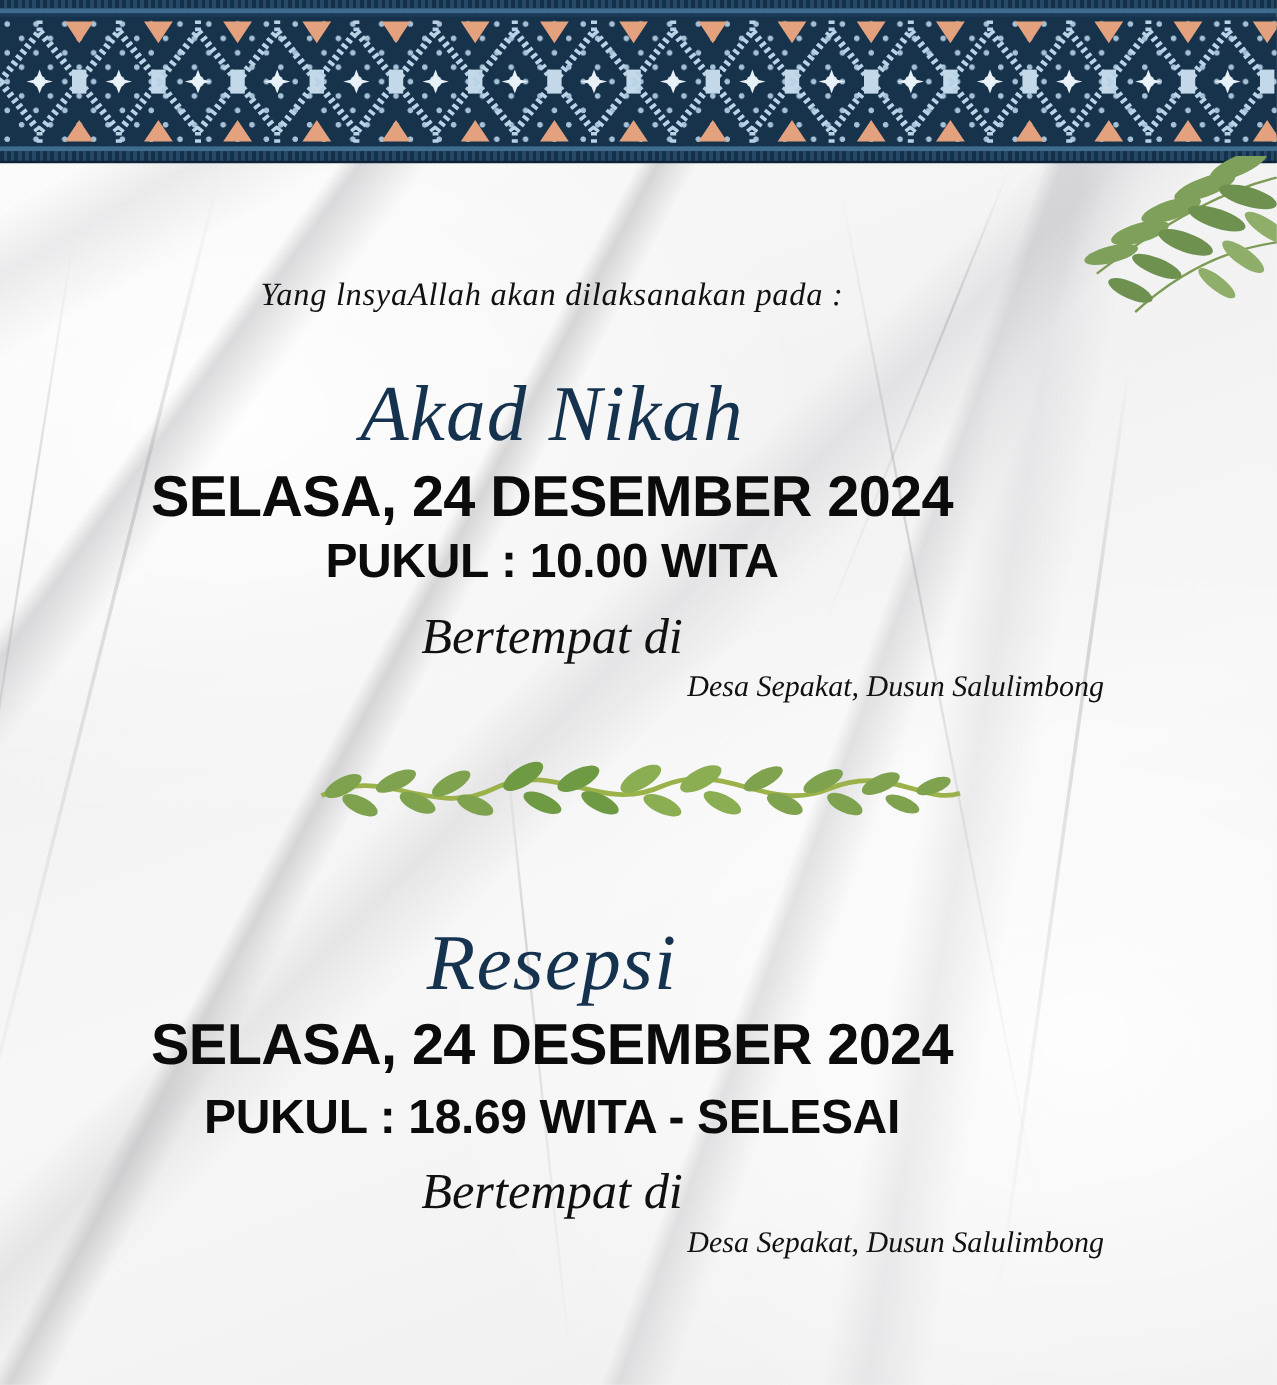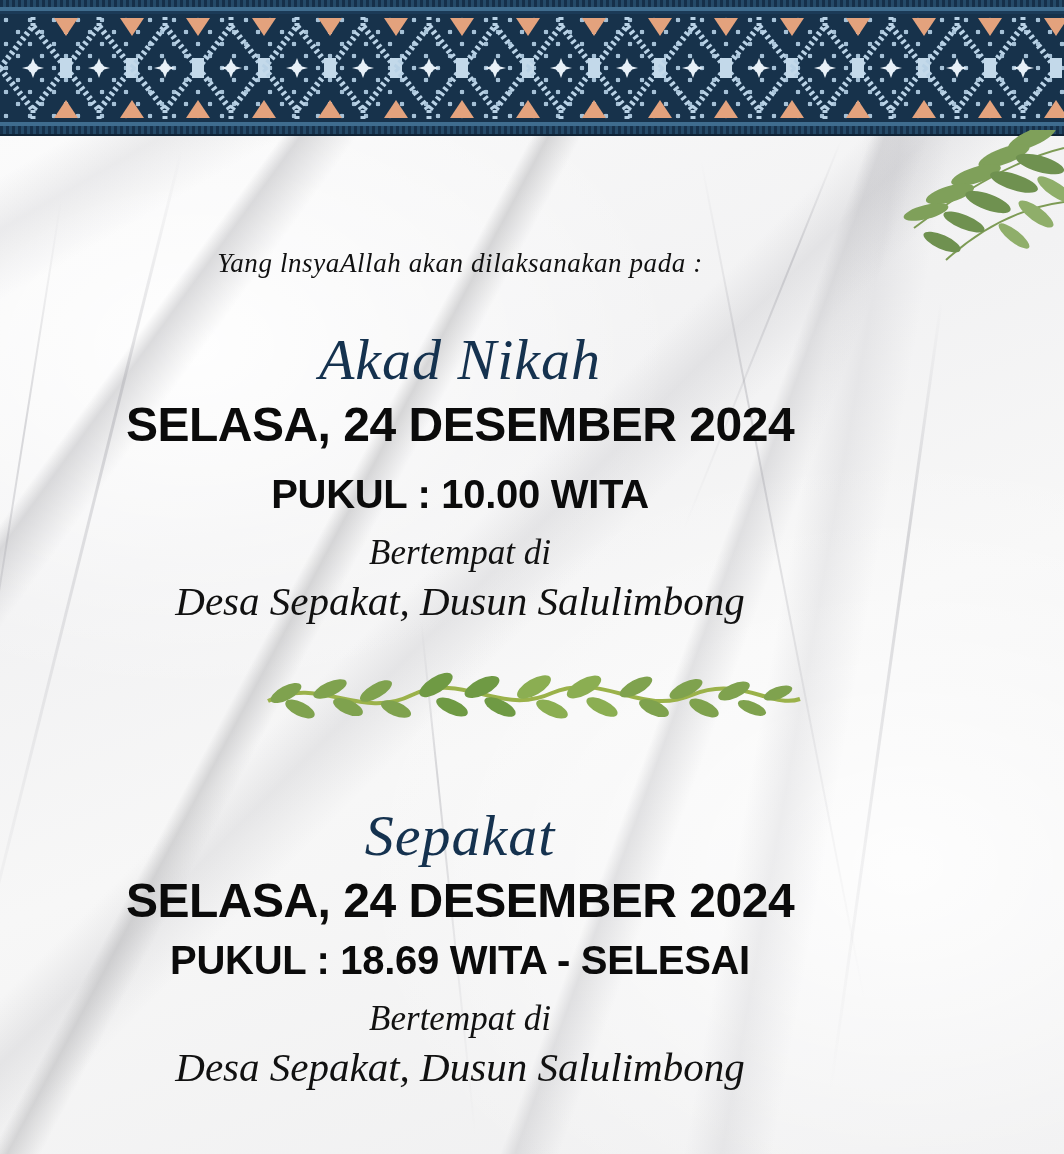--- a/index.html
+++ b/index.html
@@ -77,69 +77,70 @@
     top: 130px;
     right: 0;
     width: 300px;
     height: 160px;
     pointer-events: none;
   }
 
   
   .content {
     position: absolute;
-    top: 154px; left: 0;
+    top: 136px; left: 0;
     width: 920px;
   }
   .intro {
     text-align: center;
     font-family: "Liberation Serif", serif;
     font-style: italic;
     font-size: 27px;
     color: #111111;
     letter-spacing: 0.6px;
     margin-top: 94px;
   }
 
   .event {
     text-align: center;
   }
   .event-title {
     font-family: "Liberation Serif", serif;
     font-style: italic;
     color: #15324f;
-    font-size: 58px;
+    font-size: 66px;
     line-height: 1;
     letter-spacing: 1px;
   }
   .event-date {
     font-family: Liberation Sans, sans-serif;
     font-weight: bold;
     font-size: 48px;
     color: #0b0b0b;
     letter-spacing: -0.5px;
   }
   .event-time {
     font-family: "Liberation Sans", sans-serif;
     font-weight: bold;
     font-size: 40px;
     color: #0b0b0b;
     letter-spacing: -0.3px;
   }
   .event-place-label {
     font-family: "Liberation Serif", serif;
     font-style: italic;
-    font-size: 35px;
+    font-size: 42px;
     color: #111111;
   }
   .event-place {
     font-family: "Liberation Serif", serif;
     font-style: italic;
-    font-size: 41px;
+    font-size: 25px;
     color: #111111;
+    text-align: right;
   }
 
   .divider {
     width: 1064px;
     height: 70px;
     margin: 0 auto;
   }
 </style>
 </head>
 <body>
@@ -221,21 +222,21 @@
   </svg>
 
   <div class="content">
 
     <div class="intro">Yang lnsyaAllah akan dilaksanakan pada :</div>
 
     
     <div class="event" style="margin-top:52px;">
       <div class="event-title">Akad Nikah</div>
       <div class="event-date" style="margin-top:8px;">SELASA, 24 DESEMBER 2024</div>
-      <div class="event-time" style="margin-top:20px;">PUKUL : 10.00 WITA</div>
+      <div class="event-time" style="margin-top:4px;">PUKUL : 10.00 WITA</div>
       <div class="event-place-label" style="margin-top:16px;">Bertempat di</div>
       <div class="event-place" style="margin-top:4px;">Desa Sepakat, Dusun Salulimbong</div>
     </div>
 
     
     <svg class="divider" viewBox="0 0 1064 70" style="margin-top:38px;">
       <path d="M268 38 C320 12 360 58 412 32 C464 8 500 54 552 30 C604 8 640 54 692 32 C740 12 772 46 800 36" fill="none" stroke="#9bb24a" stroke-width="4"></path>
       <g fill="#7fa24e">
         <ellipse cx="286" cy="30" rx="17" ry="7" transform="rotate(-28 286 30)"></ellipse>
         <ellipse cx="300" cy="46" rx="16" ry="7" transform="rotate(26 300 46)"></ellipse>
@@ -262,21 +263,21 @@
         <ellipse cx="686" cy="26" rx="18" ry="7" transform="rotate(-26 686 26)"></ellipse>
         <ellipse cx="704" cy="45" rx="16" ry="7" transform="rotate(26 704 45)"></ellipse>
         <ellipse cx="734" cy="28" rx="17" ry="7" transform="rotate(-24 734 28)"></ellipse>
         <ellipse cx="752" cy="45" rx="15" ry="6" transform="rotate(22 752 45)"></ellipse>
         <ellipse cx="778" cy="30" rx="15" ry="6" transform="rotate(-20 778 30)"></ellipse>
       </g>
     </svg>
 
     
     <div class="event" style="margin-top:70px;">
-      <div class="event-title">Sepakat</div>
+      <div class="event-title">Resepsi</div>
       <div class="event-date" style="margin-top:8px;">SELASA, 24 DESEMBER 2024</div>
       <div class="event-time" style="margin-top:10px;">PUKUL : 18.69 WITA - SELESAI</div>
       <div class="event-place-label" style="margin-top:16px;">Bertempat di</div>
       <div class="event-place" style="margin-top:4px;">Desa Sepakat, Dusun Salulimbong</div>
     </div>
 
   </div>
 </div>
 
 </body></html>

